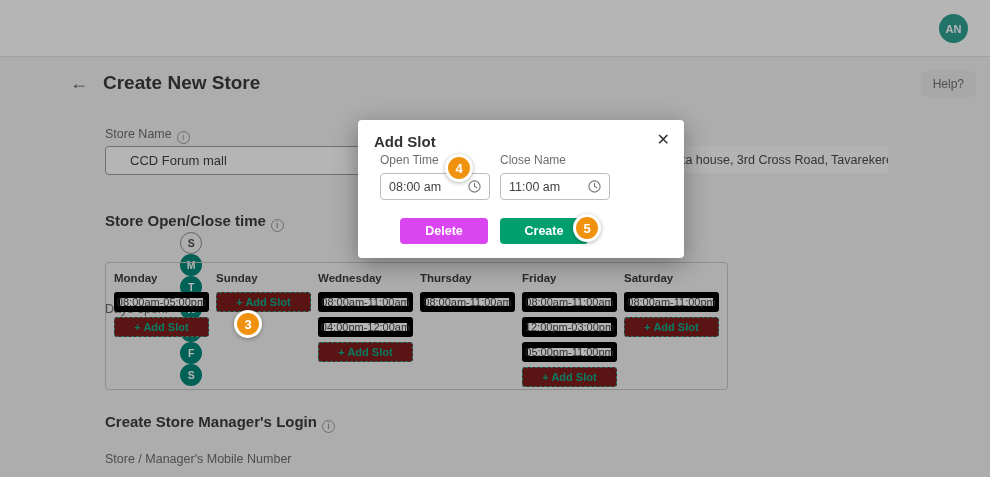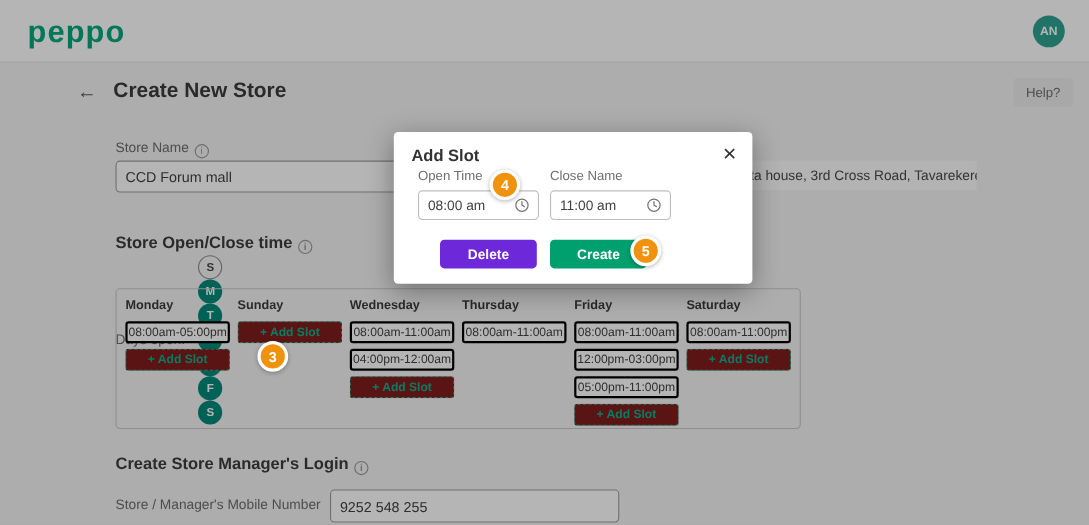--- a/index.html
+++ b/index.html
@@ -32,21 +32,21 @@
   }
   
   .field-label { position:absolute; font-size:12.5px; color:#6e6e6e; }
   .info {
     display:inline-block; width:13px; height:13px; border:1px solid #9a9a9a;
     border-radius:50%; font-size:9px; line-height:11px; text-align:center;
     color:#9a9a9a; vertical-align:-2px; margin-left:5px; font-style:normal;
   }
   .text-input {
     position:absolute; background:#ffffff; border:1px solid #9e9e9e; border-radius:4px;
-    font-size:13px; color:#424242; display:flex; align-items:center; padding:0 8px;
+    font-size:13px; color:#424242; display:flex; align-items:center; padding:0 24px;
   }
   #store-name-input { left:105px; top:146px; width:460px; height:29px; }
   #mobile-input { left:300px; top:445px; width:263px; height:30px; }
   
   .address-strip {
     position:absolute; left:620px; top:146px; width:268px; height:27px;
     background:#fcfcfc; border-radius:3px; display:flex; align-items:center;
     padding-left:14px; font-size:12.5px; color:#4a4a4a; white-space:nowrap; overflow:hidden;
   }
   
@@ -62,21 +62,21 @@
   .day.on { background:#00897b; color:#ffffff; }
   .day.off { background:transparent; border:1px solid #8f8f8f; color:#4a4a4a; }
   
   .slots-panel {
     position:absolute; left:105px; top:262px; width:623px; height:128px;
     border:1px solid #c9c9c9; border-radius:4px; display:flex; padding:9px 8px; gap:7px;
   }
   .col { width:95px; }
   .day-h { font-size:11.5px; font-weight:bold; color:#3c3c3c; margin-bottom:8px; }
   .slot {
-    height:20px; background:#ffffff; border:2px solid #000000; border-radius:3px;
+    height:20px; background:#ffffff; border:6px solid #000000; border-radius:3px;
     font-size:11px; color:#424242; display:flex; align-items:center; justify-content:center;
     margin-bottom:5px; cursor:pointer; white-space:nowrap;
   }
   .addslot {
     height:20px; background:#7f1d1d; border:1px dashed #33a38c; border-radius:3px;
     font-size:11px; font-weight:bold; color:#0fae8a; display:flex; align-items:center;
     justify-content:center; margin-bottom:5px; cursor:pointer;
   }
   
   #mobile-label { left:105px; top:452px; }
@@ -98,40 +98,39 @@
     width:110px; height:27px; border:1px solid #bdbdbd; border-radius:4px;
     display:flex; align-items:center; font-size:12.5px; color:#424242; padding:0 8px;
     justify-content:space-between; background:#fff;
   }
   .clock { width:13px; height:13px; flex:none; }
   .modal-btn {
     position:absolute; top:98px; width:88px; height:26px; border:none; border-radius:4px;
     color:#ffffff; font-size:12.5px; font-weight:bold; cursor:pointer;
     font-family:"Liberation Sans", sans-serif;
   }
-  #delete-btn { left:42px; background:#6d28d9; }
+  #delete-btn { left:42px; background:#d946ef; }
   #create-btn { left:142px; background:#00a06e; }
   
   .step {
     position:absolute; z-index:30; width:28px; height:28px; border-radius:50%;
     background:#f1920e; border:3px solid #ffffff; color:#ffffff; font-size:13px;
     font-weight:bold; display:flex; align-items:center; justify-content:center;
     box-shadow:0 1px 4px rgba(0,0,0,0.3);
   }
   #step-3 { left:234px; top:310px; }
   #step-4 { left:445px; top:154px; }
   #step-5 { left:573px; top:214px; }
 </style>
 </head>
 <body>
 
 <div class="page">
 
   <div class="header">
-    <div class="logo">peppo</div>
     <div class="avatar">AN</div>
   </div>
 
   <div class="back">←</div>
   <div class="page-title">Create New Store</div>
   <div class="help-btn">Help?</div>
 
   <div class="field-label" style="left:105px; top:127px;">
     <span>Store Name</span><span class="info">i</span>
   </div>
@@ -189,21 +188,20 @@
         <div class="day-h">Saturday</div>
         <div class="slot">08:00am-11:00pm</div>
         <div class="addslot">+ Add Slot</div>
       </div>
     </div>
 
   <div class="section-heading" id="mgr-heading">
     <span>Create Store Manager's Login</span><span class="info">i</span>
   </div>
   <div class="field-label" id="mobile-label">Store / Manager's Mobile Number</div>
-  <div class="text-input" id="mobile-input">9252 548 255</div>
 
   <div class="overlay"></div>
 
   <div class="modal">
     <div class="modal-title">Add Slot</div>
     <div class="modal-close">✕</div>
 
     <div class="time-col" id="open-col">
       <div class="time-label">Open Time</div>
       <div class="time-input">

